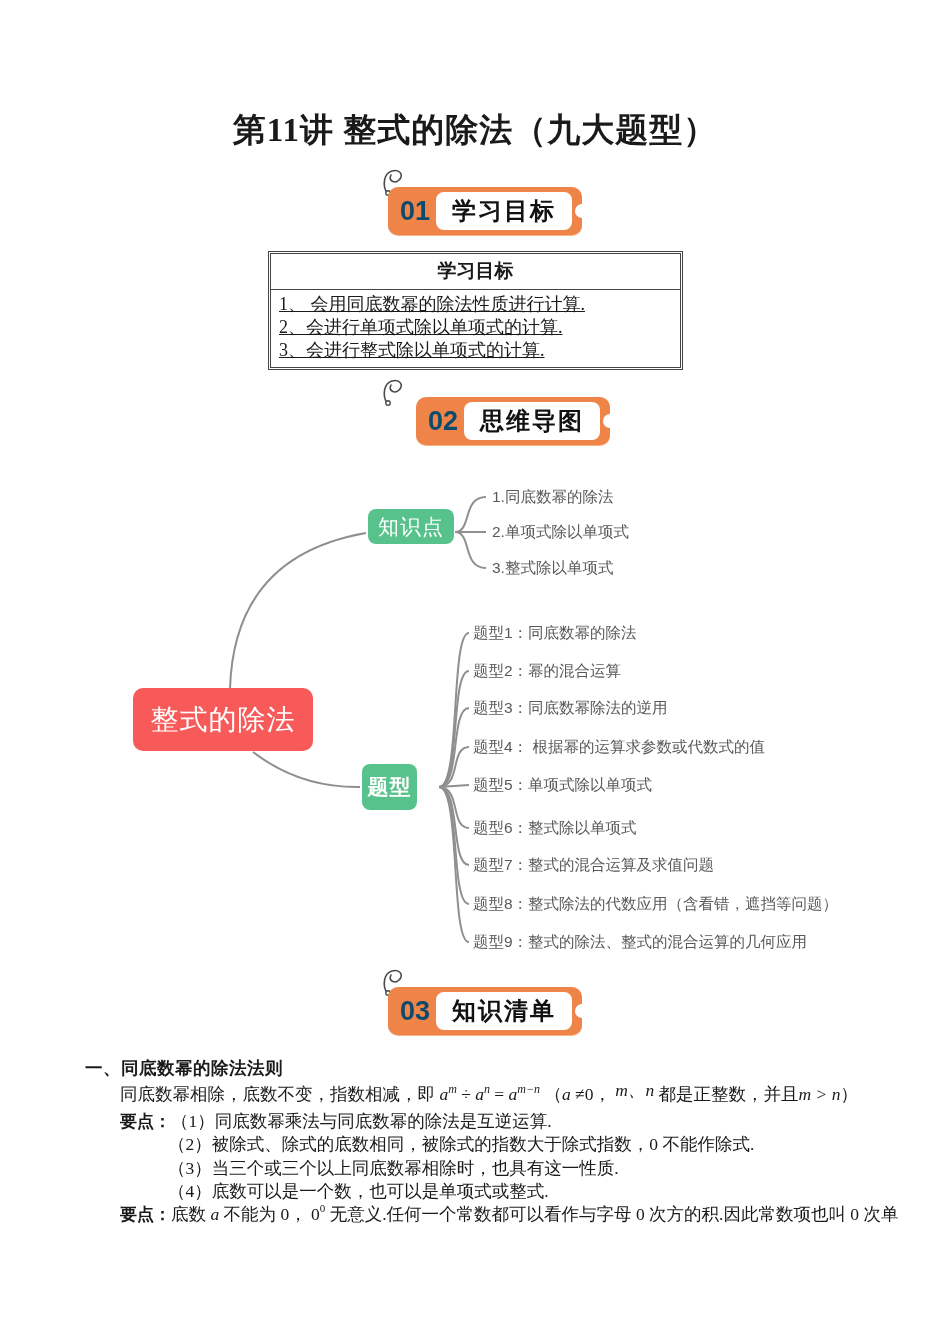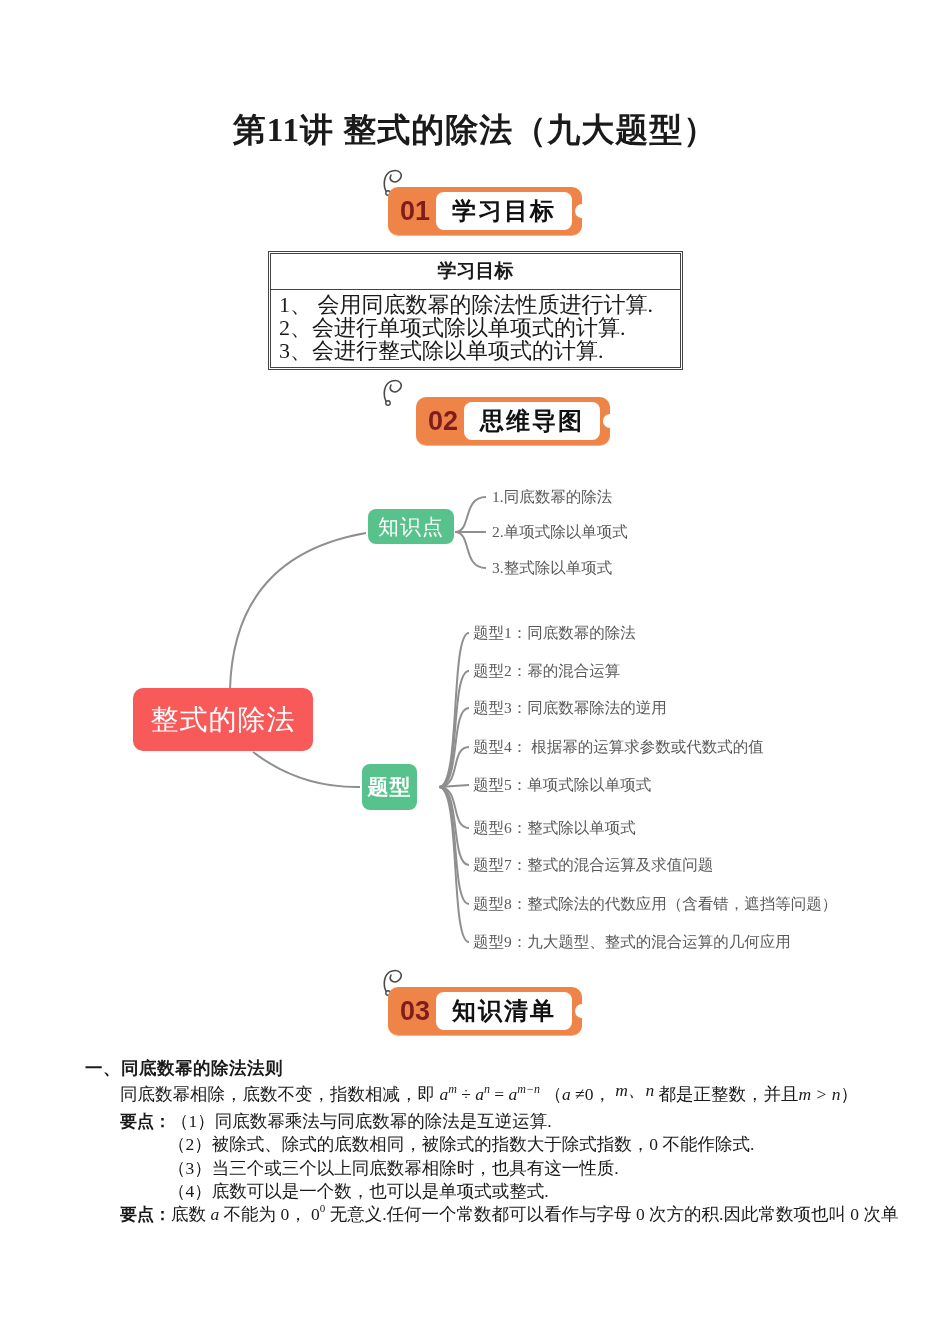--- a/index.html
+++ b/index.html
@@ -15,21 +15,21 @@
   }
   
   .badge{position:absolute;left:388px;}
   .badge .pinwrap{position:absolute;left:-10px;top:-24px;width:34px;height:34px;}
   .badge .bar{
     position:relative;display:inline-flex;align-items:center;
     background:#ee8448;border-radius:10px;padding:4px 10px 4px 6px;height:40px;
     box-shadow:0 1px 0 #f6b183;
   }
   .badge .num{
-    width:42px;text-align:center;color:#7f1d1d;font-weight:bold;font-size:27px;
+    width:42px;text-align:center;color:#0c4a6e;font-weight:bold;font-size:27px;
     font-family:"Liberation Sans","DejaVu Sans",sans-serif;
   }
   .badge .pill{
     background:#ffffff;border-radius:8px;padding:2px 16px;height:34px;
     display:flex;align-items:center;
     font-family:"Liberation Sans","DejaVu Sans",sans-serif;
     font-weight:bold;font-size:24px;color:#111111;letter-spacing:2px;
   }
   .badge .bite{
     position:absolute;right:-7px;top:50%;transform:translateY(-50%);
@@ -38,37 +38,37 @@
   
   .obj-table{
     position:absolute;left:270px;top:253px;width:409px;
     border:1px solid #444444;outline:1px solid #444444;outline-offset:1px;
     background:#ffffff;
   }
   .obj-table .thead{
     text-align:center;font-weight:bold;font-size:19px;padding:4px 0 5px 0;
     border-bottom:1px solid #444444;
   }
-  .obj-table .tbody{padding:3px 8px 5px 8px;font-size:22px;line-height:23px;}
+  .obj-table .tbody{padding:3px 8px 5px 8px;font-size:18px;line-height:23px;text-decoration:underline;}
   
   .mm-svg{position:absolute;left:0;top:0;width:950px;height:1344px;pointer-events:none;}
   .mm-node{
     position:absolute;display:flex;align-items:center;justify-content:center;
     color:#ffffff;font-family:"Liberation Sans","DejaVu Sans",sans-serif;
   }
   .mm-root{
     left:133px;top:688px;width:180px;height:63px;background:#f85a5a;
     border-radius:10px;font-size:28px;letter-spacing:1px;
   }
   .mm-branch{background:#57c28b;border-radius:8px;font-size:21px;letter-spacing:1px;}
   .mm-branch.knowledge{left:368px;top:509px;width:86px;height:35px;}
   .mm-branch.types{left:362px;top:764px;width:55px;height:46px;font-weight:bold;}
   .mm-item{
     position:absolute;transform:translateY(-50%);white-space:nowrap;
-    font-family:Liberation Serif, serif;
+    font-family:Liberation Sans, sans-serif;
     font-size:15.5px;color:#595959;
   }
   .mm-item.k{left:492px;}
   .mm-item.t{left:473px;}
   
   .sec-heading{
     position:absolute;left:85px;top:1056px;font-size:17.5px;font-weight:bold;
     font-family:"Liberation Sans","DejaVu Sans",sans-serif;letter-spacing:0.5px;
   }
   .body-line{position:absolute;font-size:17.5px;white-space:nowrap;}
@@ -160,21 +160,21 @@
   <div class="mm-item k" style="top:568px;">3.整式除以单项式</div>
 
   <div class="mm-item t" style="top:633px;">题型1：同底数幂的除法</div>
   <div class="mm-item t" style="top:671px;">题型2：幂的混合运算</div>
   <div class="mm-item t" style="top:708px;">题型3：同底数幂除法的逆用</div>
   <div class="mm-item t" style="top:747px;">题型4： 根据幂的运算求参数或代数式的值</div>
   <div class="mm-item t" style="top:785px;">题型5：单项式除以单项式</div>
   <div class="mm-item t" style="top:828px;">题型6：整式除以单项式</div>
   <div class="mm-item t" style="top:865px;">题型7：整式的混合运算及求值问题</div>
   <div class="mm-item t" style="top:904px;text-align:right;">题型8：整式除法的代数应用（含看错，遮挡等问题）</div>
-  <div class="mm-item t" style="top:942px;">题型9：九大题型、整式的混合运算的几何应用</div>
+  <div class="mm-item t" style="top:942px;">题型9：整式的除法、整式的混合运算的几何应用</div>
 
   <div class="badge" style="top:987px;">
     <span class="pinwrap">
       <svg width="34" height="34" viewBox="0 0 34 34">
         <path d="M9,30 C4,22 6,10 14,8 C22,6 26,12 21,17 C17,21 10,18 13,12" fill="none" stroke="#4a4a4a" stroke-width="1.6" stroke-linecap="round"></path>
         <circle cx="10" cy="30" r="2.2" fill="#ffffff" stroke="#4a4a4a" stroke-width="1.4"></circle>
       </svg>
     </span>
     <span class="bar">
       <span class="num">03</span>

